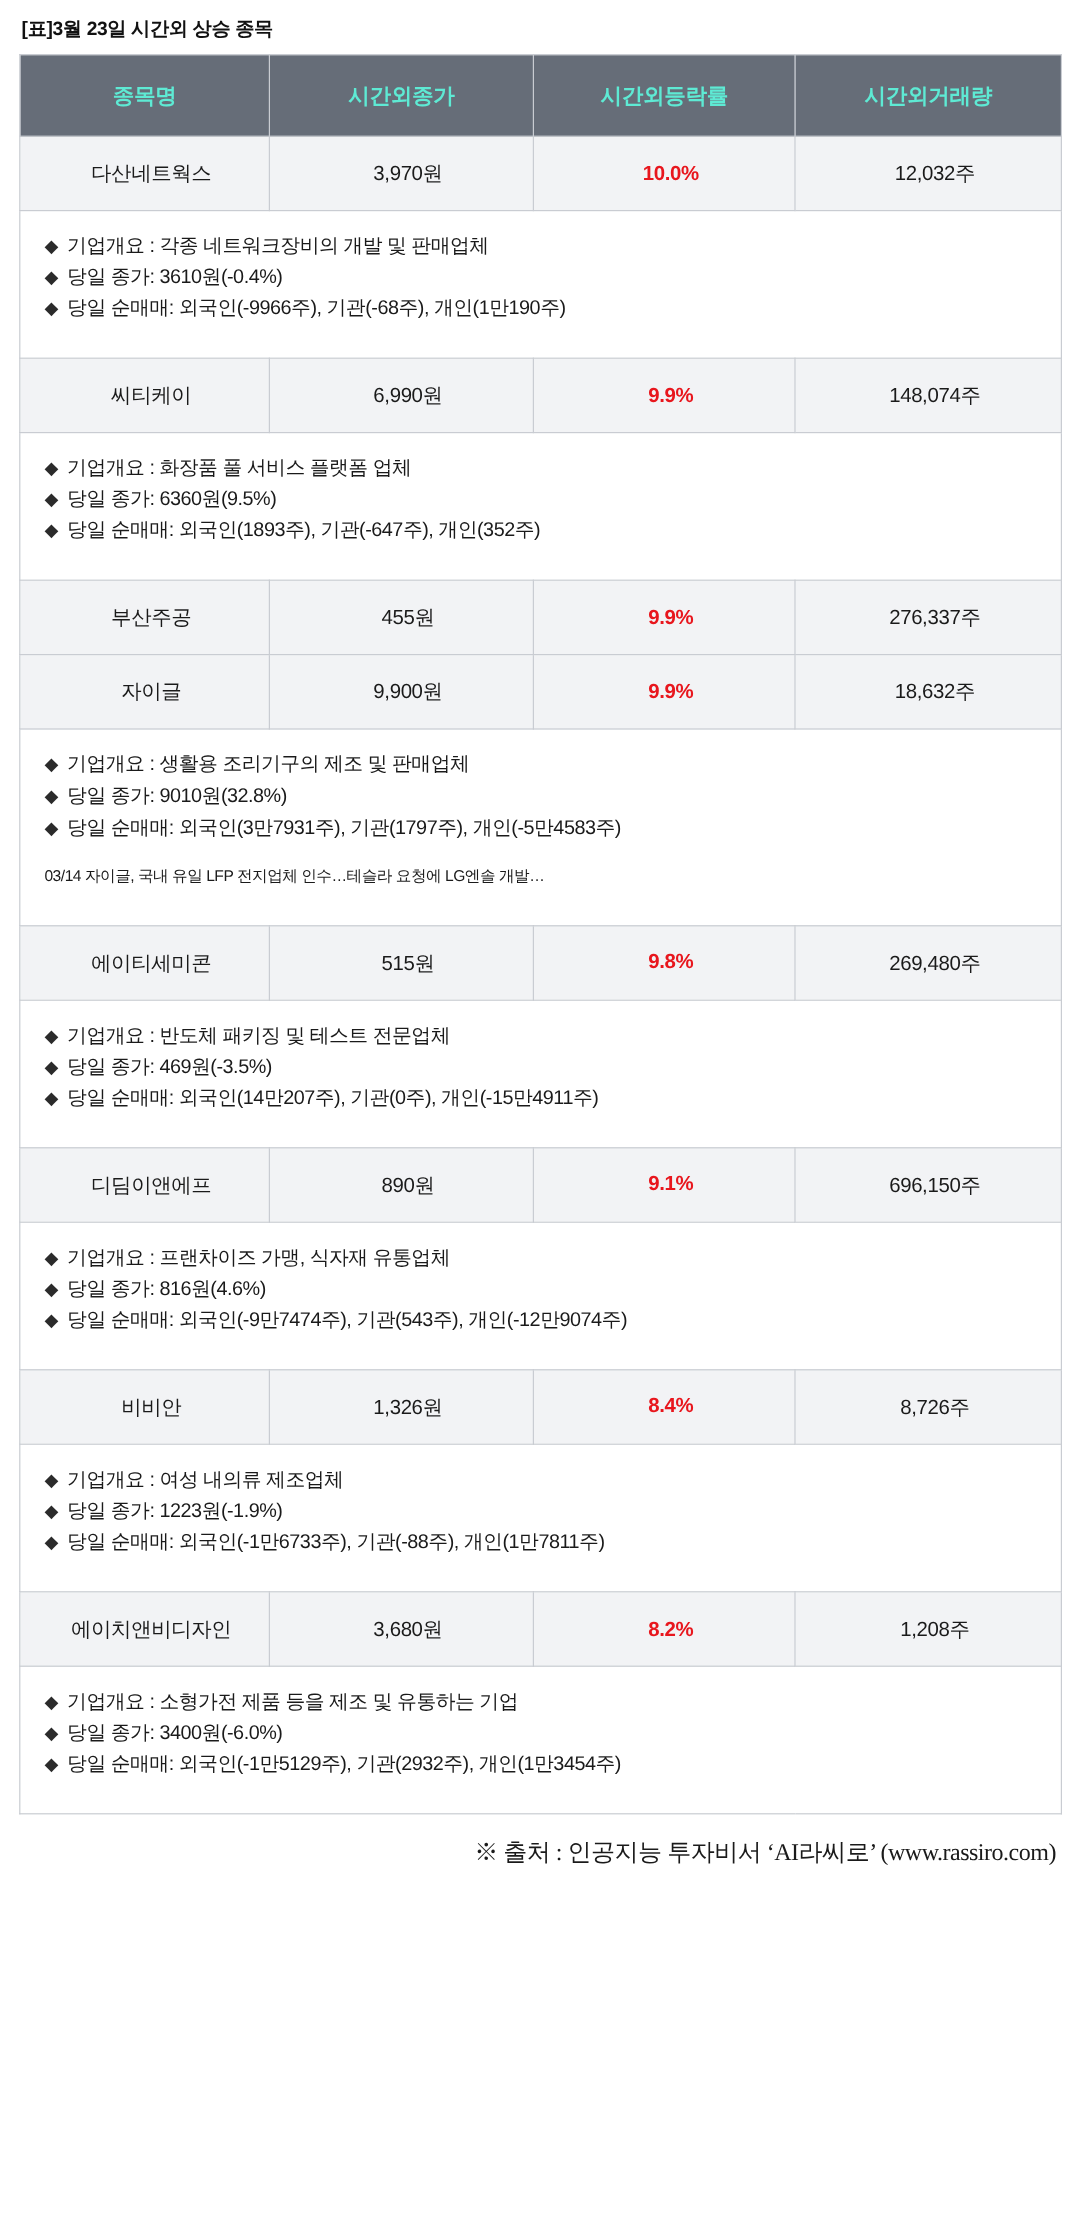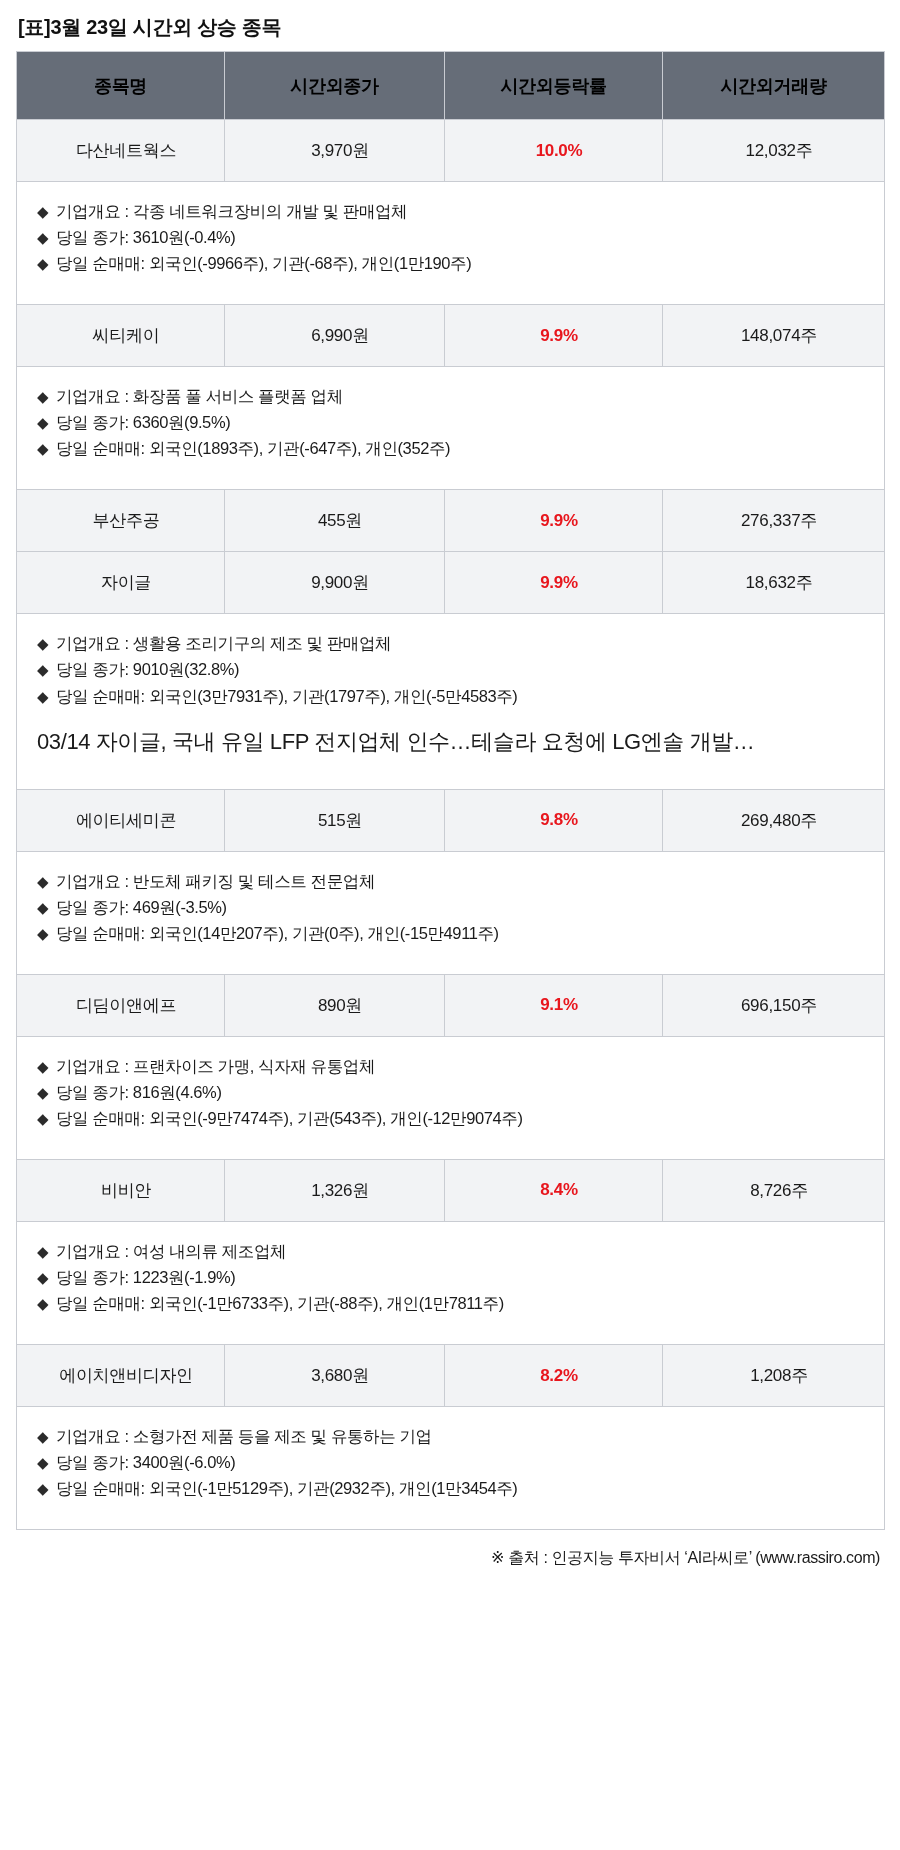--- a/index.html
+++ b/index.html
@@ -12,38 +12,38 @@
     width: 900px;
     min-height: 1850px;
     font-family: "Liberation Sans", "DejaVu Sans", sans-serif;
     color: #111111;
   }
   .page {
     width: 900px;
     padding: 8px 16px 0 16px;
   }
   .doc-title {
-    font-size: 20px;
+    font-size: 16px;
     font-weight: bold;
     color: #111111;
     padding: 6px 2px 10px 2px;
     letter-spacing: -0.3px;
   }
   table.stock-table {
     width: 868px;
     border-collapse: collapse;
     table-layout: fixed;
   }
   table.stock-table th,
   table.stock-table td {
     border: 1px solid #c9ccd2;
   }
   thead th {
     background: #666d78;
-    color: #000000;
+    color: #5eead4;
     font-size: 18px;
     font-weight: bold;
     height: 68px;
     text-align: center;
     letter-spacing: -0.3px;
   }
   col.c-name { width: 208px; }
   col.c-price { width: 220px; }
   col.c-rate  { width: 218px; }
   col.c-vol   { width: 222px; }
@@ -75,32 +75,33 @@
     white-space: nowrap;
   }
   .bullet-line .dia {
     color: #2b2b2b;
     font-size: 15px;
     padding-right: 4px;
   }
   .news-line {
     margin-top: 18px;
     margin-bottom: 4px;
-    font-size: 22px;
+    font-size: 13px;
     color: #1a1a1a;
     letter-spacing: -0.4px;
     white-space: nowrap;
   }
   .source {
     width: 868px;
     text-align: right;
-    font-size: 16px;
+    font-size: 20px;
     color: #1a1a1a;
     padding: 18px 4px 16px 0;
     letter-spacing: -0.4px;
+    font-family: Liberation Serif, serif;
   }
 </style>
 </head>
 <body>
 
 <div class="page">
 
   <div class="doc-title">[표]3월 23일 시간외 상승 종목</div>
 
   <table class="stock-table">

